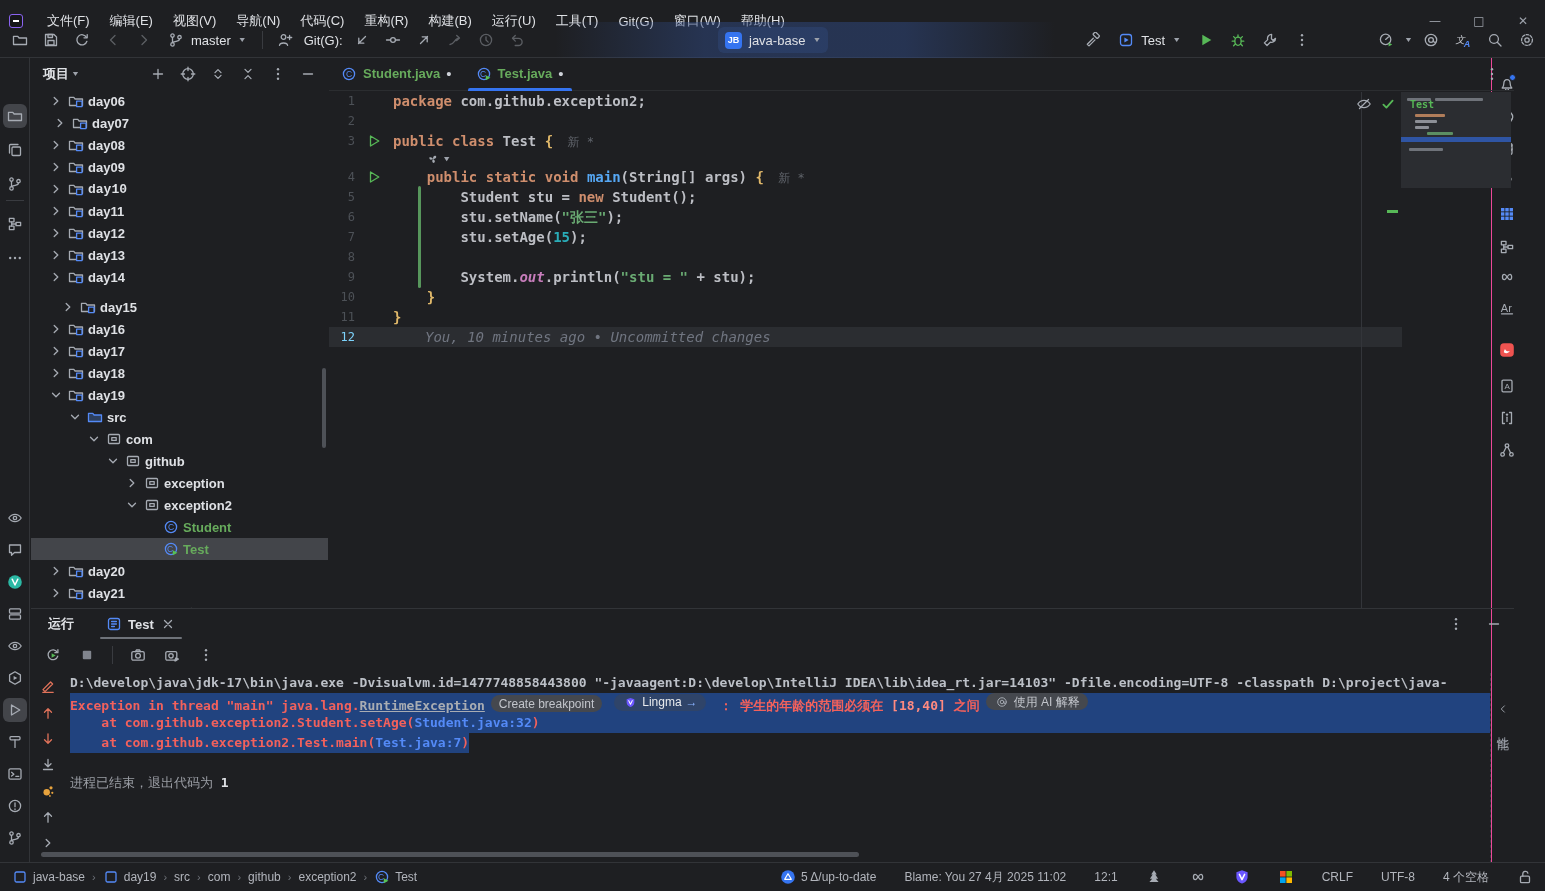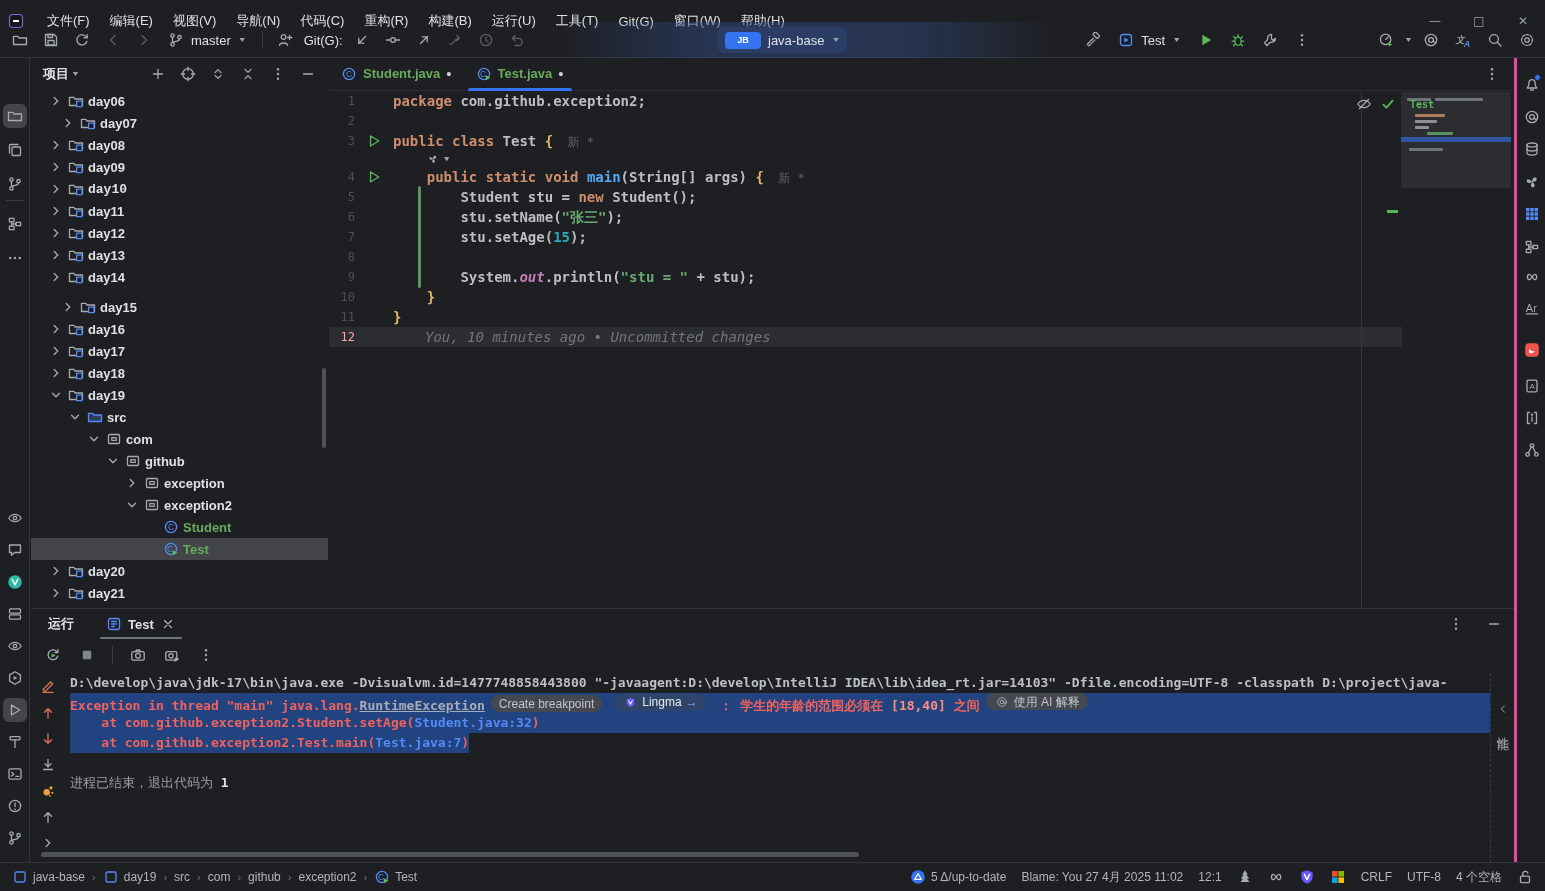--- a/index.html
+++ b/index.html
@@ -19,27 +19,27 @@
   
   #toolbar{left:0;top:22px;width:1545px;height:36px;border-bottom:1px solid #323438}
   #tb-grad{left:555px;top:22px;width:500px;height:36px;background:linear-gradient(90deg,rgba(47,73,130,0) 0,rgba(47,73,130,.5) 30%,rgba(47,73,130,.5) 70%,rgba(47,73,130,0) 100%);pointer-events:none}
   .tbtn{width:28px;height:28px;border-radius:6px;display:flex;align-items:center;justify-content:center;flex:none}
   #tb-left{left:6px;top:22px;height:36px;display:flex;align-items:center;gap:3px}
   .tb-sep{width:1px;height:18px;background:#393b40;margin:0 5px}
   .tb-label{color:#dfe1e5;margin:0 2px}
   .dim svg{opacity:.45}
   #branch-widget,#project-widget,#run-widget{display:flex;align-items:center;gap:5px;padding:0 7px;height:26px;border-radius:6px}
   #project-widget{background:rgba(70,110,200,.16)}
-  #jb-badge{width:36px;height:17px;border-radius:4px;background:#3574f0;color:#fff;font-size:9px;font-weight:bold;display:flex;align-items:center;justify-content:center}
+  #jb-badge{width:17px;height:17px;border-radius:4px;background:#3574f0;color:#fff;font-size:9px;font-weight:bold;display:flex;align-items:center;justify-content:center}
   .chev{color:#9da2ab;font-size:9px;transform:scaleY(.8)}
   #tb-center{left:718px;top:27px}
   #tb-right{right:4px;top:22px;height:36px;display:flex;align-items:center;gap:4px}
   
   #leftbar{left:0;top:58px;width:30px;height:804px;border-right:1px solid #323438}
-  #rightbar{right:0;top:58px;width:31px;height:804px;border-left:3px solid #ec4899}
+  #rightbar{right:0;top:58px;width:54px;height:804px;border-left:1px solid #ec4899}
   .abtn{position:absolute;left:3px;width:24px;height:24px;border-radius:6px;display:flex;align-items:center;justify-content:center}
   .abtn.active{background:#43454a}
   .bar-sep{position:absolute;left:6px;width:18px;height:1px;background:#393b40}
   .bell-dot{position:absolute;right:-1px;top:-2px;width:7px;height:7px;border-radius:50%;background:#3574f0;border:1.5px solid #1e1f22}
   
   #projpanel{left:31px;top:58px;width:297px;height:550px;overflow:hidden}
   #proj-head{height:32px;display:flex;align-items:center;padding:0 6px;gap:2px}
   #proj-title{font-weight:bold;margin-left:6px}
   #proj-head .sp{flex:1}
   #tree{position:relative}
@@ -54,21 +54,21 @@
   #tabbar{height:33px;display:flex;align-items:flex-end;border-bottom:1px solid #2b2d30;position:relative}
   .etab{height:33px;display:flex;align-items:center;gap:6px;padding:0 12px;position:relative}
   .etab .tname{font-weight:600;color:#67ab5c}
   .etab .dot{color:#ced2d9;font-size:15px;line-height:10px}
   .etab.active::after{content:"";position:absolute;left:4px;right:4px;bottom:-1px;height:3px;background:#3574f0;border-radius:2px 2px 0 0}
   #tab-kebab{position:absolute;right:14px;top:8px}
   #code{position:relative;font-family:"DejaVu Sans Mono","Liberation Mono",monospace}
   .crow{display:flex;height:20px;line-height:20px}
   .crow.current{background:#2b2d31;width:1073px}
   .gut{width:26px;text-align:right;color:#4d5157;font-size:12px;flex:none}
-  .gut.cur{color:#fca5a5}
+  .gut.cur{color:#7dd3fc}
   .gicon{width:38px;flex:none;display:flex;align-items:center;justify-content:center}
   .ctext{white-space:pre;font-size:14px;font-weight:bold;color:#bcbec4}
   .c-kw{color:#cf8e6d}.c-pl{color:#bcbec4}.c-str{color:#6aab73}.c-num{color:#2aacb8}
   .c-br{color:#e0b86a}.c-mth{color:#56a8f5}.c-fld{color:#c77dbb;font-style:italic}
   .c-hint{color:#5f636a;font-weight:normal;font-size:12px}
   .c-blame{color:#707580;font-style:italic;font-weight:normal;margin-left:32px;font-size:14px}
   .inlay-row{height:16px;display:flex;align-items:center;padding-left:96px;gap:3px}
   #vcs-bar{left:89px;top:128px;width:3px;height:102px;background:#57965c;border-radius:2px}
   #guide{left:1032px;top:34px;width:1px;height:516px;background:#33353a}
   #insp{right:118px;top:38px;display:flex;gap:8px}
@@ -101,21 +101,21 @@
   .badge.blue{background:#2f4469;color:#e8eaed}
   .badge .arr{color:#8ab4ff}
   #con-scroll{position:absolute;left:10px;top:243px;width:818px;height:5px;border-radius:3px;background:#4e5157}
   #side-collapsed{position:absolute;right:0;top:64px;width:24px;height:190px;border-left:1px dashed #393b40;display:flex;flex-direction:column;align-items:center;padding-top:28px;gap:10px}
   #side-tab-label{writing-mode:vertical-rl;color:#9da2ab;font-size:12px;letter-spacing:2px}
   
   #statusbar{left:0;top:862px;width:1545px;height:29px;border-top:1px solid #323438;display:flex;align-items:center;padding:0 12px;color:#b2b5bc;font-size:12px}
   #crumbs{display:flex;align-items:center;gap:7px}
   .crumb{display:flex;align-items:center;gap:5px}
   .csep{color:#6f737a;font-size:11px}
-  #status-right{margin-left:auto;display:flex;gap:15px}
+  #status-right{margin-left:auto;display:flex;gap:28px}
   .sitem{display:flex;align-items:center;gap:5px}
 </style>
 </head>
 <body>
 
 <div class="abs" id="titlebar">
   <span id="idea-logo">
       <i></i>
     </span>
   <div id="menubar">
@@ -665,21 +665,21 @@
           </span>
         </span>
         <span class="ic">
           <svg width="16" height="16" viewBox="0 0 16 16" fill="none" stroke="#a6abb3" stroke-width="1.3" stroke-linecap="round" stroke-linejoin="round">
             <path d="M1.5 12.5v-8.2h4.3l1.3 1.7h7.4v6.5z"></path>
             <rect x="8.6" y="8.2" width="5.4" height="5.4" fill="#1e1f22" stroke="#548af7"></rect>
           </svg>
         </span>
         <span class="tlabel">day06</span>
       </div>
-      <div class="trow" style="padding-left: 28px;">
+      <div class="trow" style="padding-left: 20px;">
         <span class="tchev">
           <span class="ic">
             <svg width="16" height="16" viewBox="0 0 16 16" fill="none" stroke="#a6abb3" stroke-width="1.3" stroke-linecap="round" stroke-linejoin="round">
               <path d="M6.2 4.5L9.8 8l-3.6 3.5"></path>
             </svg>
           </span>
         </span>
         <span class="ic">
           <svg width="16" height="16" viewBox="0 0 16 16" fill="none" stroke="#a6abb3" stroke-width="1.3" stroke-linecap="round" stroke-linejoin="round">
             <path d="M1.5 12.5v-8.2h4.3l1.3 1.7h7.4v6.5z"></path>

